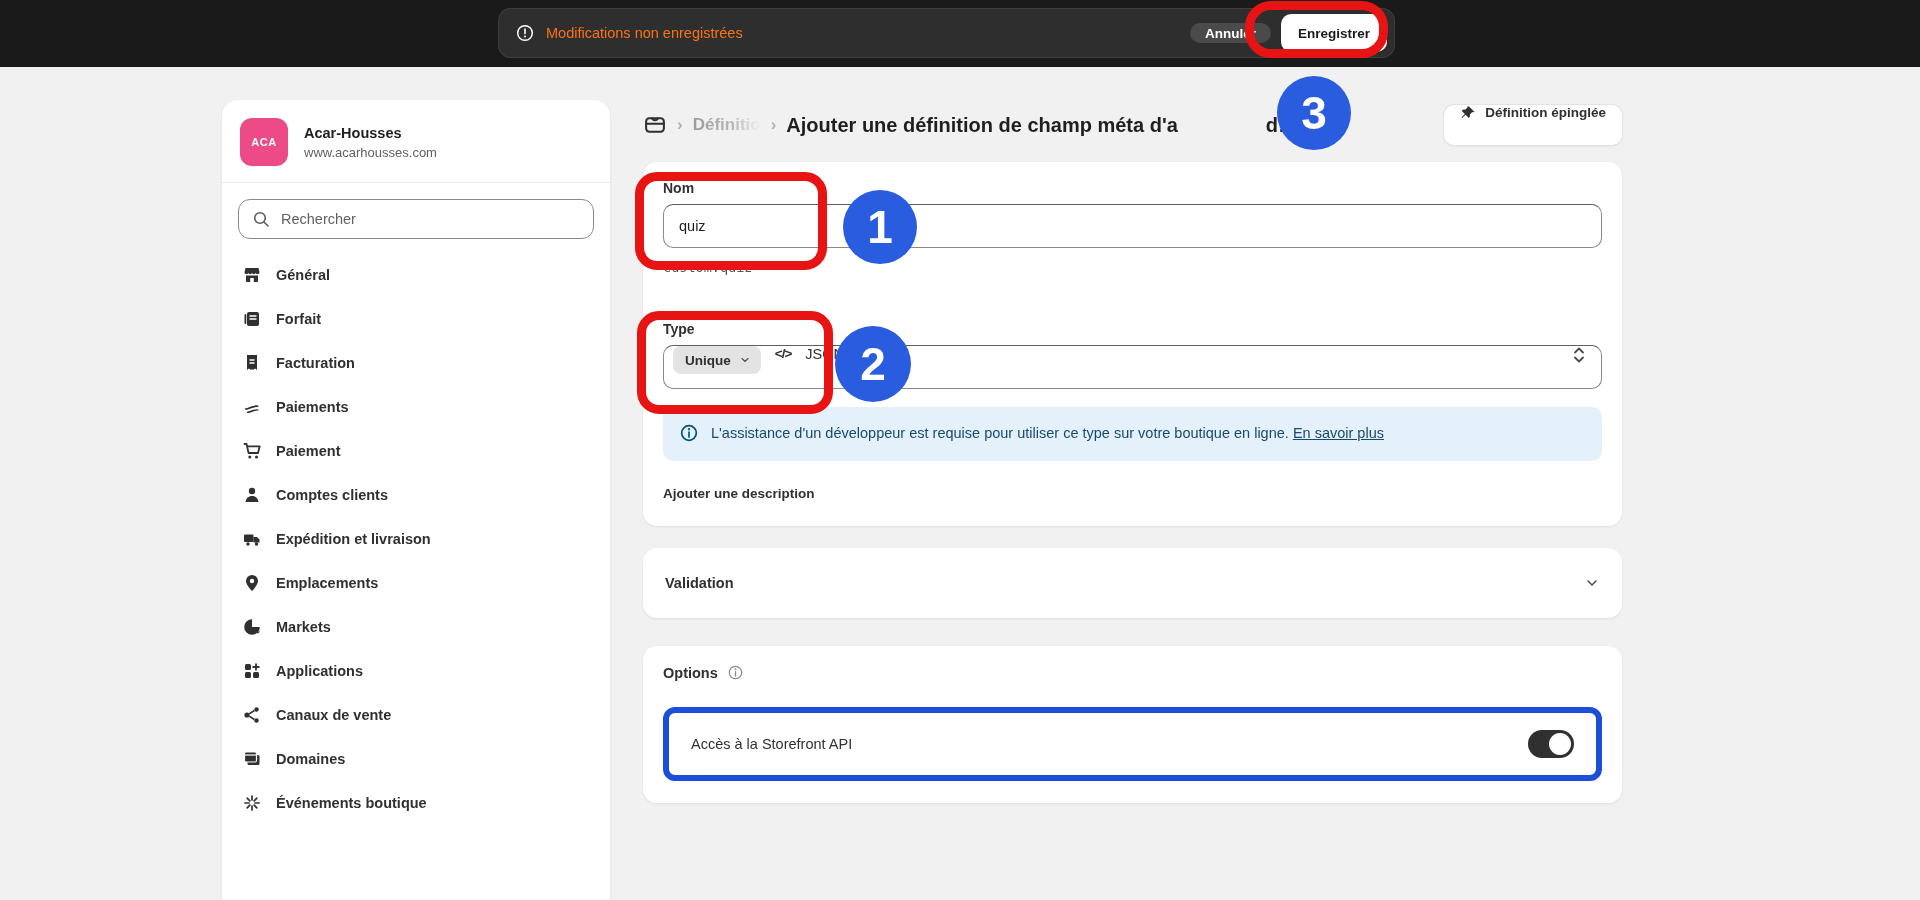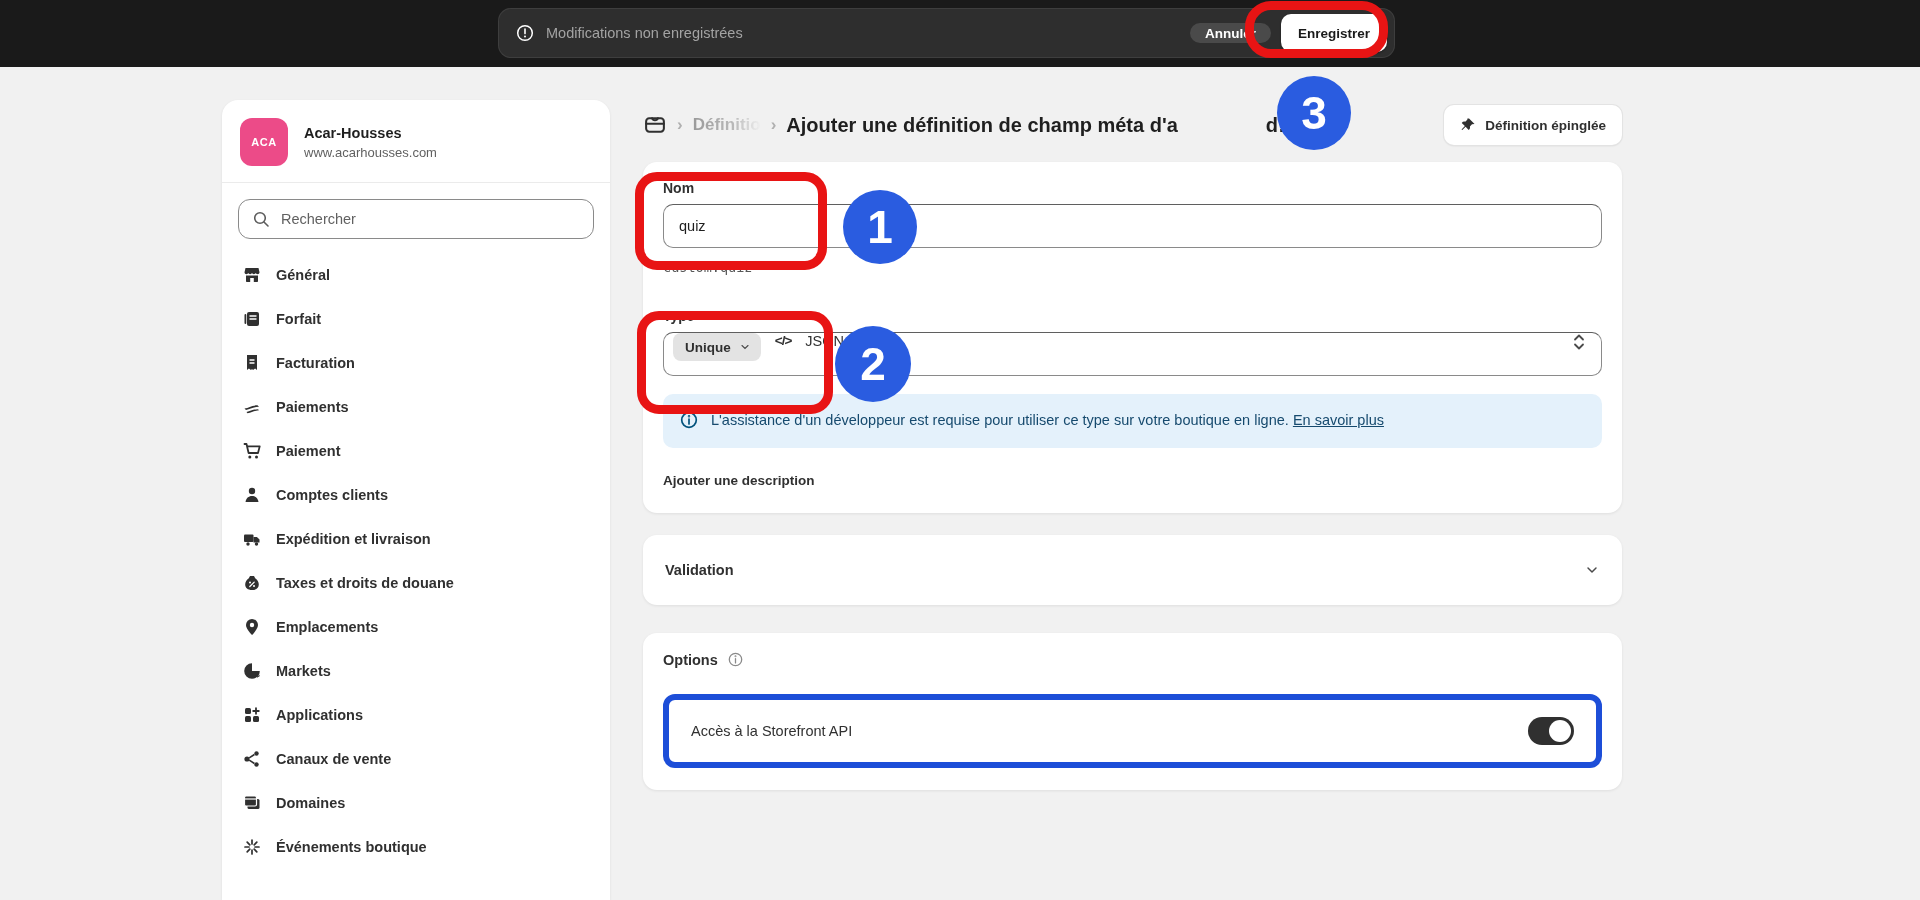--- a/index.html
+++ b/index.html
@@ -2,21 +2,21 @@
 <html><head>
 <meta charset="utf-8">
 <style>
   * { margin:0; padding:0; box-sizing:border-box; }
   html,body { width:1920px; height:900px; overflow:hidden; font-family:"Liberation Sans", sans-serif; background:#f1f1f1; }
 
   
   .topbar { position:absolute; left:0; top:0; width:1920px; height:67px; background:#1a1a1a; }
   .savebar { position:absolute; left:498px; top:8px; width:897px; height:50px; background:#2e2e2e;
              border:1px solid rgba(255,255,255,.08); border-radius:13px; display:flex; align-items:center; padding:0 7px 0 16px; }
-  .savebar-status { display:flex; align-items:center; gap:11px; color:#a3a3a3; font-size:14.5px; font-weight:500; }
+  .savebar-status { display:flex; align-items:center; gap:11px; color:#f97316; font-size:14.5px; font-weight:500; }
   .savebar-actions { margin-left:auto; display:flex; align-items:center; gap:10px; }
   .btn-cancel { background:#4a4a4a; color:#fff; border:none; border-radius:10px; height:20px; padding:0 15px;
                 font-size:13.5px; font-weight:600; font-family:inherit; }
   .btn-save { background:#ffffff; color:#1a1a1a; border:none; border-radius:10px; height:38px; padding:0 17px;
               font-size:13.5px; font-weight:700; font-family:inherit; box-shadow:0 1px 2px rgba(0,0,0,.4); }
 
   
   .sidebar { position:absolute; left:222px; top:100px; width:388px; height:800px; background:#ffffff;
              border-radius:16px 16px 0 0; box-shadow:0 1px 3px rgba(0,0,0,.08); overflow:hidden; }
   .store-head { display:flex; align-items:center; gap:16px; padding:18px 18px 16px 18px; }
@@ -40,31 +40,31 @@
   .main { position:absolute; left:643px; top:98px; width:979px; }
   .page-head { height:54px; display:flex; align-items:center; gap:9px; }
   .crumb-ic { width:24px; height:24px; stroke:#5c5c5c; fill:none; stroke-width:1.6; }
   .crumb-sep { color:#b0b0b0; font-size:17px; font-weight:600; padding:0 1px; }
   .crumb-parent { font-size:17px; font-weight:600;
                   background:linear-gradient(90deg,#9a9a9a 0%,#b9b9b9 60%,rgba(200,200,200,0) 100%);
                   -webkit-background-clip:text; background-clip:text; color:transparent; }
   .page-title { font-size:20px; font-weight:700; color:#1f1f1f; white-space:nowrap; }
   .title-gap { width:70px; }
   .pin-btn { margin-left:auto; background:#fff; border:none; border-radius:10px; height:40px; padding:0 16px;
-             display:flex; align-items:center; gap:9px; font-size:13.5px; font-weight:600; color:#303030;
+             display:flex; gap:9px; font-size:13.5px; font-weight:600; color:#303030;
              font-family:inherit; box-shadow:0 0 0 1px #e3e3e3, 0 1px 2px rgba(0,0,0,.12); }
   .pin-ic { width:16px; height:16px; fill:#303030; }
 
   .card { background:#fff; border-radius:14px; box-shadow:0 1px 3px rgba(0,0,0,.08); }
   .card-form { margin-top:10px; padding:18px 20px 24px 20px; }
   .field-label { font-size:14px; font-weight:600; color:#303030; margin-bottom:8px; }
   .text-input { width:939px; height:44px; border:1px solid #8a8a8a; border-top-color:#5f5f5f; border-radius:10px;
                 padding:0 15px; font-size:14.5px; font-family:inherit; color:#1f1f1f; }
   .mono-key { margin-top:11px; font-family:"DejaVu Sans Mono", monospace; font-size:13.5px; color:#575757; }
-  .type-label { margin-top:33px; }
+  .type-label { margin-top:46px; }
   .select-box { width:939px; height:44px; border:1px solid #8a8a8a; border-top-color:#5f5f5f; border-radius:10px;
                 display:flex; align-items:flex-start; padding:0 14px 0 9px; gap:14px; }
   .pill { background:#e3e3e3; border-radius:8px; height:28px; display:flex; align-items:center; gap:8px;
           padding:0 10px 0 12px; font-size:13.5px; font-weight:600; color:#303030; }
   .pill .chev { width:12px; height:12px; stroke:#4a4a4a; fill:none; stroke-width:1.8; stroke-linecap:round; }
   .code-glyph { font-size:13.5px; font-weight:700; color:#303030; letter-spacing:-1px; }
   .type-value { font-size:14.5px; color:#303030; }
   .stepper { margin-left:auto; width:16px; height:18px; stroke:#4a4a4a; fill:none; stroke-width:1.8; stroke-linecap:round; stroke-linejoin:round; }
 
   .banner { margin-top:18px; width:939px; background:#e4f1fb; border-radius:10px; padding:13px 18px 14px 16px;
@@ -265,26 +265,20 @@
         <svg class="ic">
           <use href="#i-customer"></use>
         </svg>
         <span>Comptes clients</span>
       </div>
     <div class="nav-item">
         <svg class="ic">
           <use href="#i-shipping"></use>
         </svg>
         <span>Expédition et livraison</span>
-      </div>
-    <div class="nav-item">
-        <svg class="ic">
-          <use href="#i-taxes"></use>
-        </svg>
-        <span>Taxes et droits de douane</span>
       </div>
     <div class="nav-item">
         <svg class="ic">
           <use href="#i-locations"></use>
         </svg>
         <span>Emplacements</span>
       </div>
     <div class="nav-item">
         <svg class="ic">
           <use href="#i-markets"></use>

